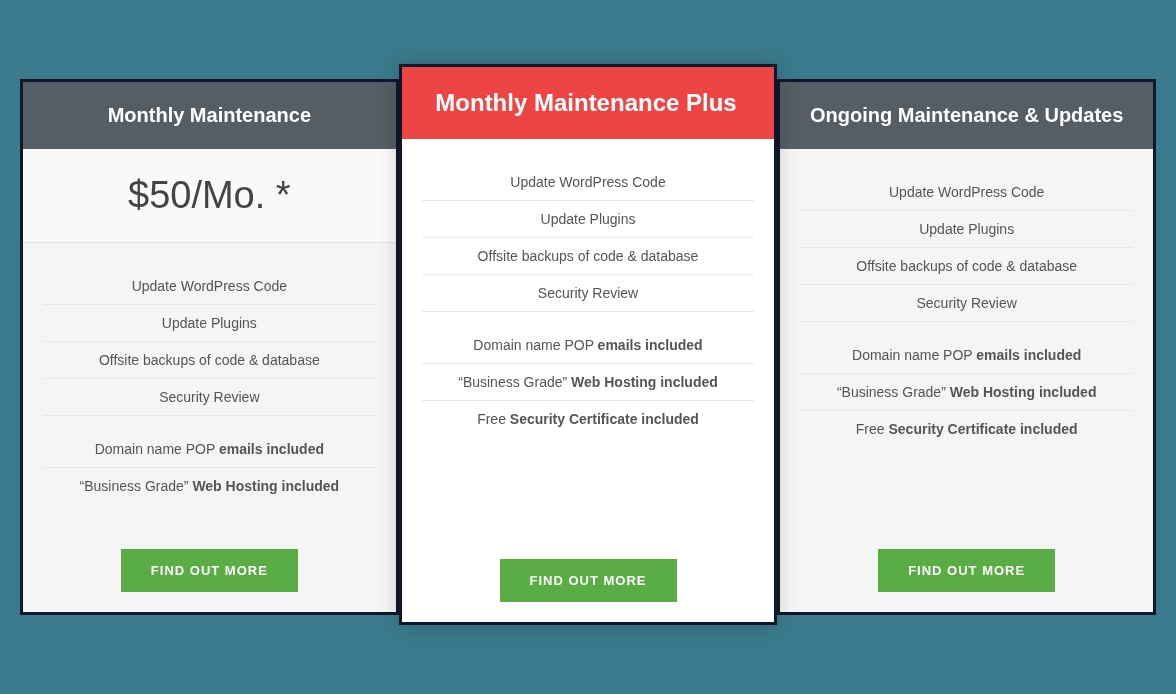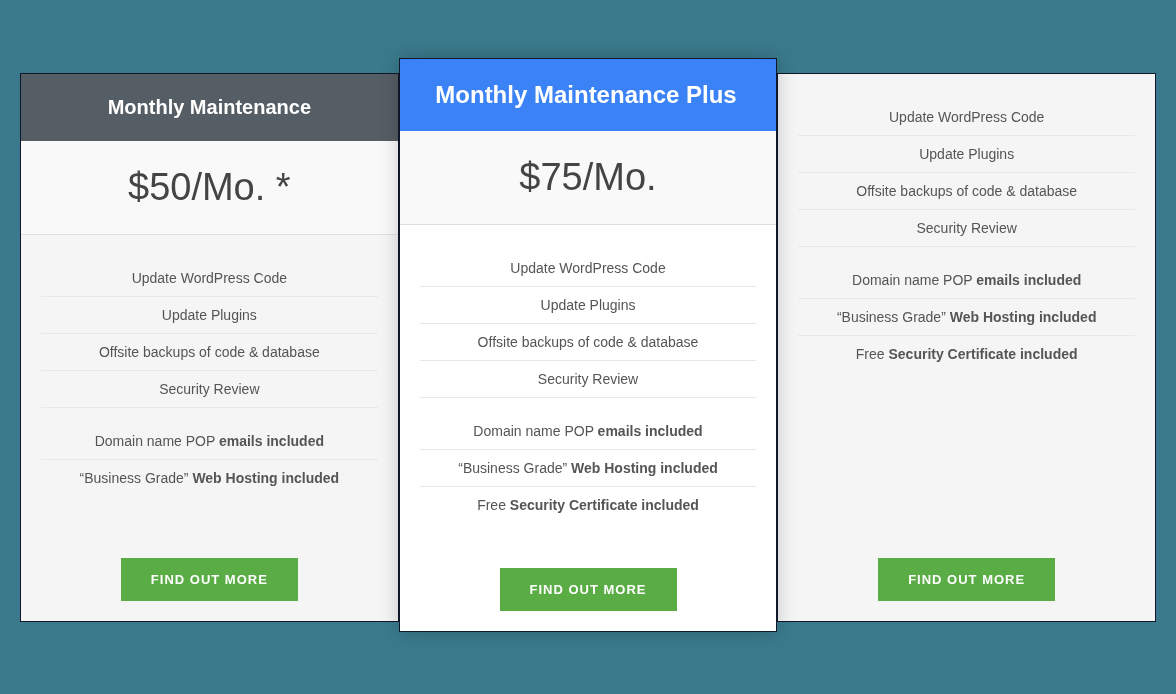--- a/index.html
+++ b/index.html
@@ -17,21 +17,21 @@
       display: flex;
       align-items: stretch;
       max-width: 1150px;
       width: 100%;
       margin: 20px;
     }
 
     .pricing-col {
       flex: 1;
       background: #f5f5f5;
-      border: 1px solid #0f172a;
+      border: 3px solid #0f172a;
       display: flex;
       flex-direction: column;
     }
 
     .pricing-col.featured {
       background: #fff;
       margin-top: -15px;
       margin-bottom: -10px;
       z-index: 2;
       box-shadow: 0 0 20px rgba(0,0,0,0.2);
@@ -40,21 +40,21 @@
     .col-header {
       padding: 22px 20px;
       text-align: center;
       background: #555e64;
       color: #fff;
       font-size: 20px;
       font-weight: bold;
     }
 
     .col-header.featured-header {
-      background: #3b82f6;
+      background: #ef4444;
       font-size: 24px;
       padding-left: 16px;
     }
 
     .price-box {
       text-align: center;
       padding: 25px 20px;
       border-bottom: 1px solid #e0e0e0;
       background: #f9f9f9;
     }
@@ -132,36 +132,34 @@
         <div class="feature-item">Offsite backups of code &amp; database</div>
         <div class="feature-item">Security Review</div>
         <div class="feature-spacer"></div>
         <div class="feature-item">Domain name POP <strong>emails included</strong></div>
         <div class="feature-item">“Business Grade” <strong>Web Hosting included</strong></div>
       </div>
       <div class="btn-area"><button class="find-out-btn">FIND OUT MORE</button></div>
     </div>
     <div class="pricing-col featured">
       <div class="col-header featured-header">Monthly Maintenance Plus</div>
-      <div class="price-box">
-        <div class="price">$75/Mo.</div>
-      </div>
       <div class="features-box">
         <div class="feature-item">Update WordPress Code</div>
         <div class="feature-item">Update Plugins</div>
         <div class="feature-item">Offsite backups of code &amp; database</div>
         <div class="feature-item">Security Review</div>
         <div class="feature-spacer"></div>
         <div class="feature-item">Domain name POP <strong>emails included</strong></div>
         <div class="feature-item">“Business Grade” <strong>Web Hosting included</strong></div>
         <div class="feature-item">Free <strong>Security Certificate included</strong></div>
       </div>
       <div class="btn-area"><button class="find-out-btn">FIND OUT MORE</button></div>
     </div>
     <div class="pricing-col">
+      <div class="col-header">Ongoing Maintenance &amp; Updates</div>
       <div class="features-box">
         <div class="feature-item">Update WordPress Code</div>
         <div class="feature-item">Update Plugins</div>
         <div class="feature-item">Offsite backups of code &amp; database</div>
         <div class="feature-item">Security Review</div>
         <div class="feature-spacer"></div>
         <div class="feature-item">Domain name POP <strong>emails included</strong></div>
         <div class="feature-item">“Business Grade” <strong>Web Hosting included</strong></div>
         <div class="feature-item">Free <strong>Security Certificate included</strong></div>
       </div>

